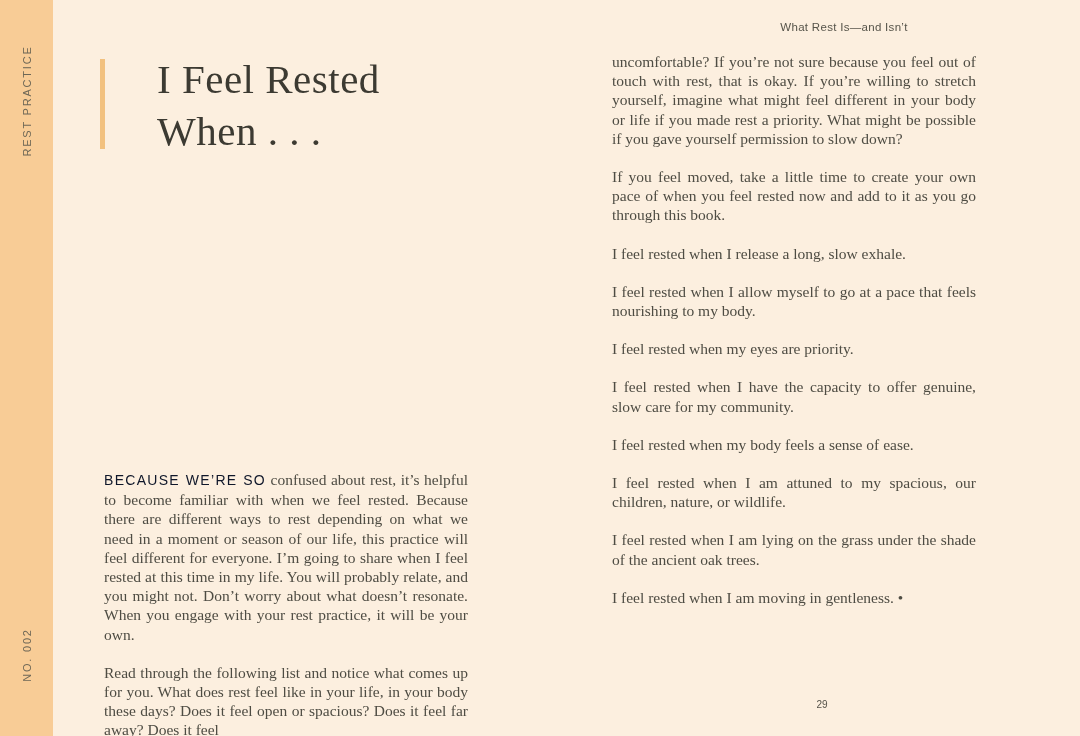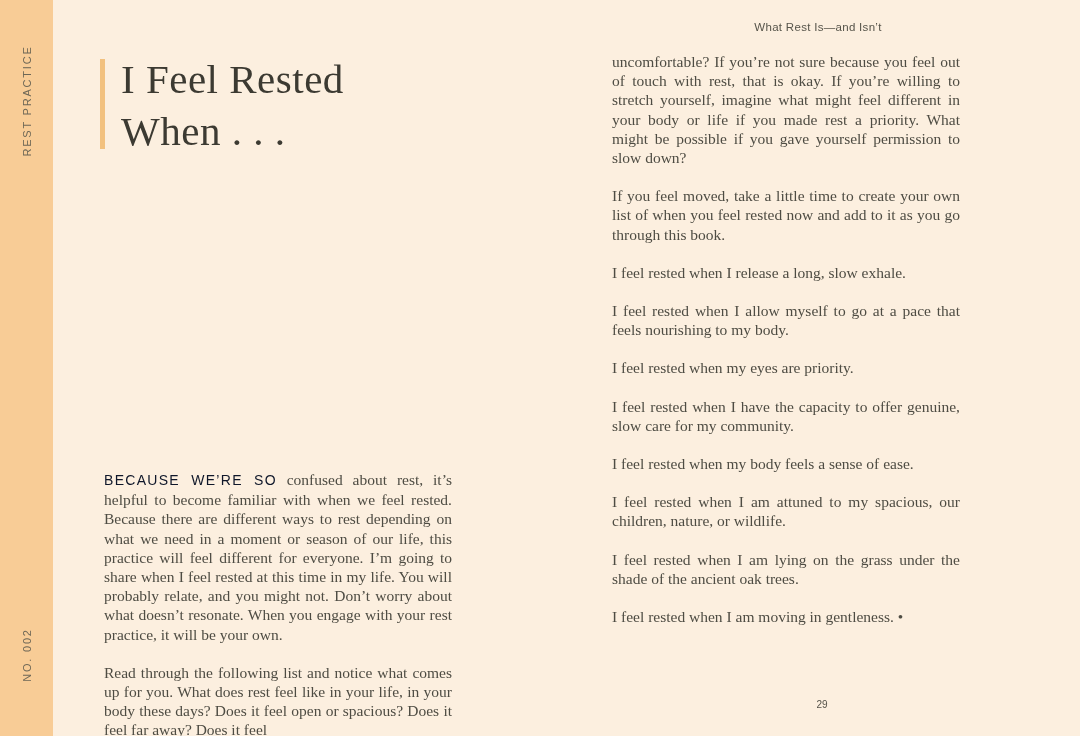--- a/index.html
+++ b/index.html
@@ -22,21 +22,21 @@
     font-family: "Liberation Sans", sans-serif;
     font-size: 11px; letter-spacing: 1.8px;
     color: #6e6756; white-space: nowrap;
     transform: translate(-50%, -50%) rotate(-90deg);
   }
   .vlabel.top { top: 101px; }
   .vlabel.bottom { top: 655px; }
 
   
   .running-header {
-    position: absolute; top: 21px; left: 818px;
+    position: absolute; top: 21px; left: 844px;
     transform: translateX(-50%);
     font-family: "Liberation Sans", sans-serif;
     font-size: 11.5px; letter-spacing: 0.3px;
     color: #56544a; white-space: nowrap;
   }
   .folio {
     position: absolute; top: 699px; left: 822px;
     transform: translateX(-50%);
     font-family: "Liberation Sans", sans-serif;
     font-size: 10px; color: #55534a;
@@ -48,31 +48,31 @@
     position: absolute; left: 0; top: 6px;
     width: 5px; height: 90px;
     background: #f2c17f;
   }
   .title-block h1 {
     margin: 0 0 0 21px;
     font-weight: normal;
     font-size: 41px; line-height: 52px;
     color: #3c3a32; letter-spacing: 0.5px;
   }
-  .title-line { display: block; }
+  .title-line { display: block; margin-left: 36px; }
   .title-line.italic { }
 
   
   .col {
     position: absolute; width: 364px;
     text-align: justify;
     font-size: 15.5px; line-height: 19.2px;
     color: #4e4c43;
   }
-  .col p { margin: 0 16px 19px 0; }
+  .col p { margin: 0 0 19px 0; }
   .col p:last-child { margin-bottom: 0; }
   .col.left  { left: 104px; top: 470px; }
   .col.right { left: 612px; top: 52px; }
 
   .lead-in {
     font-family: "Liberation Sans", sans-serif;
     font-size: 14px; letter-spacing: 1.3px;
     color: #0f172a;
   }
 </style>
@@ -96,21 +96,21 @@
     </h1>
   </section>
 
   <section class="col left">
     <p><span class="lead-in">BECAUSE WE’RE SO</span><span> confused about rest, it’s helpful to become familiar with when we feel rested. Because there are different ways to rest depending on what we need in a moment or season of our life, this practice will feel different for everyone. I’m going to share when I feel rested at this time in my life. You will probably relate, and you might not. Don’t worry about what doesn’t resonate. When you engage with your rest practice, it will be your own.</span></p>
     <p>Read through the following list and notice what comes up for you. What does rest feel like in your life, in your body these days? Does it feel open or spacious? Does it feel far away? Does it feel</p>
   </section>
 
   <section class="col right">
     <p>uncomfortable? If you’re not sure because you feel out of touch with rest, that is okay. If you’re willing to stretch yourself, imagine what might feel different in your body or life if you made rest a priority. What might be possible if you gave yourself permission to slow down?</p>
-    <p>If you feel moved, take a little time to create your own list of when you feel rested now and add to it as you go through this book.</p>
+    <p>If you feel moved, take a little time to create your own pace of when you feel rested now and add to it as you go through this book.</p>
     <p>I feel rested when I release a long, slow exhale.</p>
     <p>I feel rested when I allow myself to go at a pace that feels nourishing to my body.</p>
     <p>I feel rested when my eyes are priority.</p>
     <p>I feel rested when I have the capacity to offer genuine, slow care for my community.</p>
     <p>I feel rested when my body feels a sense of ease.</p>
     <p>I feel rested when I am attuned to my spacious, our children, nature, or wildlife.</p>
     <p>I feel rested when I am lying on the grass under the shade of the ancient oak trees.</p>
     <p>I feel rested when I am moving in gentleness. •</p>
   </section>
 

